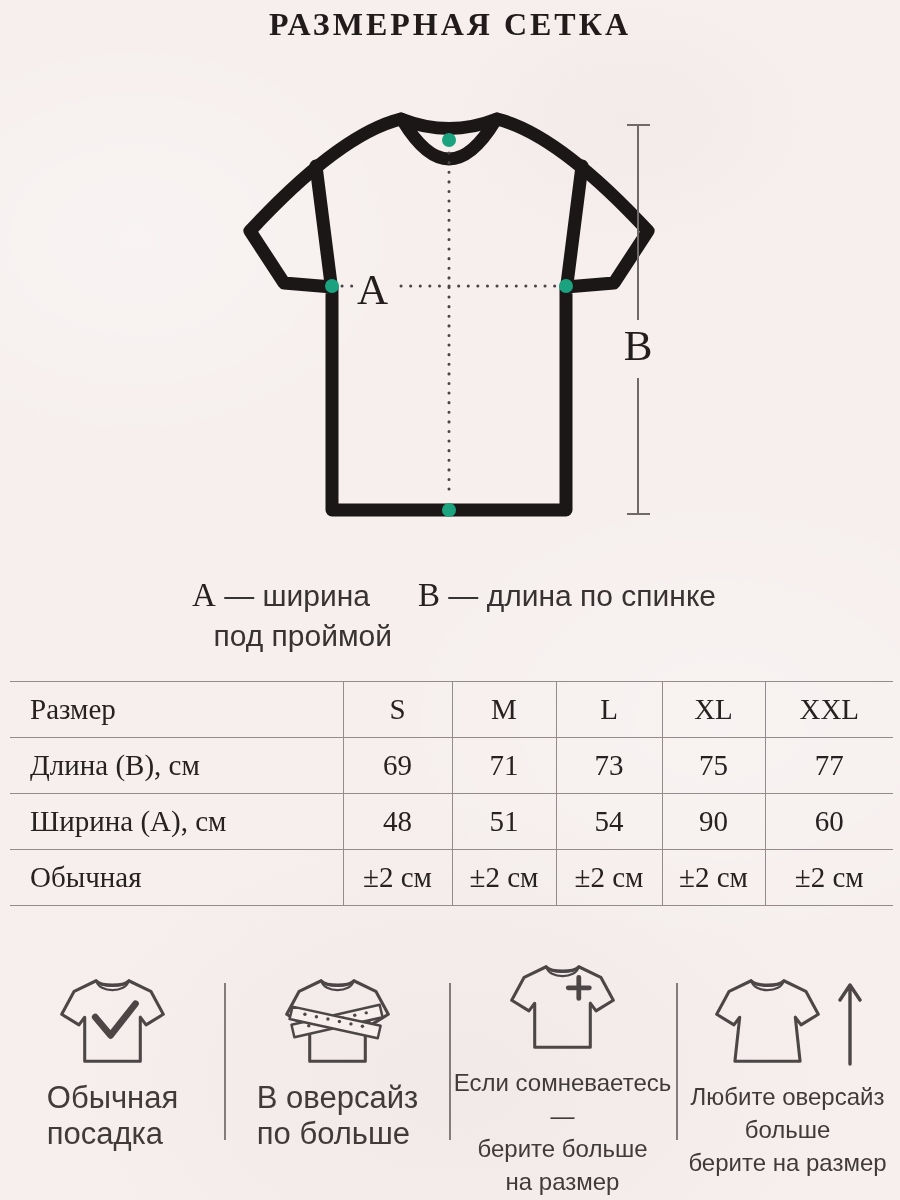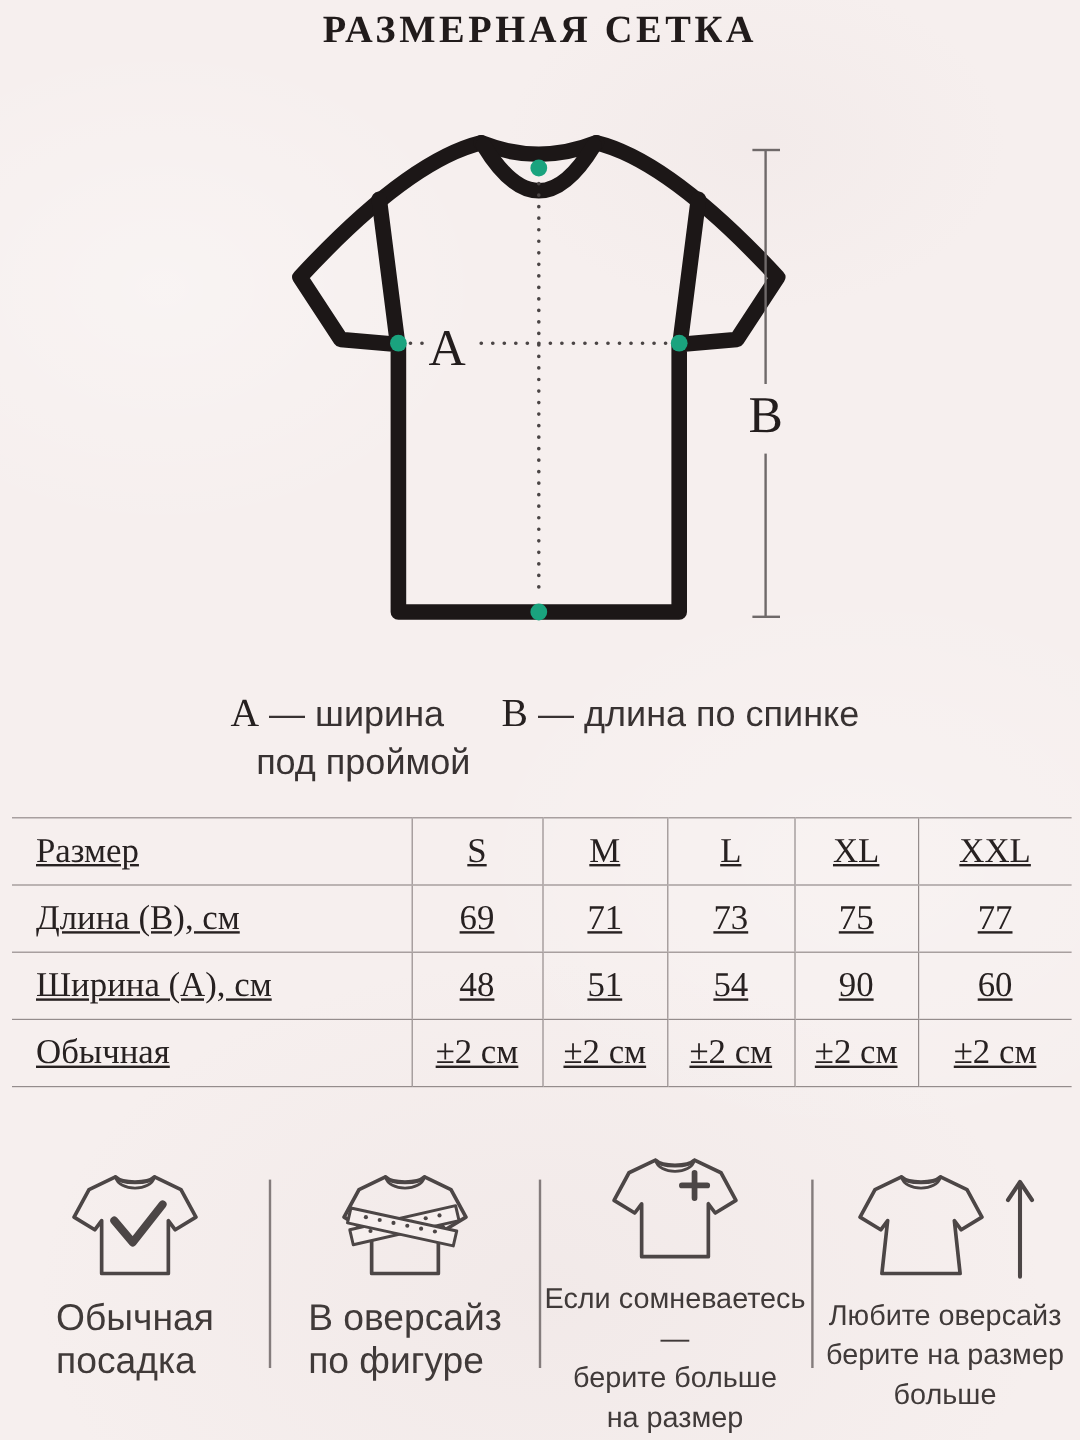--- a/index.html
+++ b/index.html
@@ -32,21 +32,20 @@
   .size-table{
     position:absolute;left:10px;top:681px;width:883px;
     border-collapse:collapse;
     font-family:"Liberation Serif", serif;
     font-size:29px;color:#272121;
   }
   .size-table tr{height:56px;}
   .size-table td,.size-table th{
     padding:0;font-weight:normal;
     border-bottom:1.5px solid #948c8c;
-    text-decoration:underline;
   }
   .size-table tr:first-child td, .size-table tr:first-child th{border-top:1.5px solid #948c8c;}
   .size-table .lbl{text-align:left;padding-left:20px;}
   .size-table .val{text-align:center;border-left:1.5px solid #948c8c;}
   .fit-guide{position:absolute;left:0;top:958px;width:900px;height:235px;display:flex;}
   .fit-item{width:225px;display:flex;flex-direction:column;align-items:center;}
   .fit-icon{height:112px;display:flex;align-items:flex-end;justify-content:center;gap:10px;}
   .fit-text{margin-top:10px;text-align:center;color:#403a39;}
   .fit-text.big{font-size:31px;line-height:36px;text-align:left;}
   .fit-text.small{font-size:24px;line-height:33px;}
@@ -184,21 +183,21 @@
               <circle cx="38" cy="43.5" r="1.8"></circle>
               <circle cx="50" cy="46" r="1.8"></circle>
             <circle cx="62" cy="48.5" r="1.8"></circle>
               <circle cx="74" cy="51" r="1.8"></circle>
               <circle cx="86" cy="53.5" r="1.8"></circle>
           </g>
         </svg>
       </div>
       <div class="fit-text big">
         <div>В оверсайз</div>
-        <div>по фигуре</div>
+        <div>по больше</div>
       </div>
     </div>
 
     <div class="fit-item">
       <div class="fit-icon">
         <svg width="115" height="98" viewBox="0 0 120 96" fill="none" stroke="#4c4646" stroke-linejoin="round" stroke-linecap="round">
           <path stroke-width="3.2" d="M43 6 C49 12 71 12 77 6 L100 17 L113 41 L95 52 L89 44 L89 90 L31 90 L31 44 L25 52 L7 41 L20 17 Z"></path>
           <path stroke-width="2.4" d="M43 6 C48 13 72 13 77 6"></path>
           <path stroke-width="2.4" d="M43 6 C46 19 74 19 77 6"></path>
           <path stroke-width="5" d="M77 17 L77 39 M66 28 L88 28"></path>
@@ -217,22 +216,22 @@
           <path stroke-width="3.2" d="M43 6 C49 12 71 12 77 6 L100 17 L113 41 L95 52 L89 44 L94 90 L26 90 L31 44 L25 52 L7 41 L20 17 Z"></path>
           <path stroke-width="2.4" d="M43 6 C48 13 72 13 77 6"></path>
           <path stroke-width="2.4" d="M43 6 C46 19 74 19 77 6"></path>
         </svg>
         <svg width="30" height="92" viewBox="0 0 30 92" fill="none" stroke="#4c4646" stroke-width="3.4" stroke-linejoin="round" stroke-linecap="round">
           <path d="M15 86 L15 10 M5 22 L15 7 L25 22"></path>
         </svg>
       </div>
       <div class="fit-text small">
         <div>Любите оверсайз</div>
+        <div>больше</div>
         <div>берите на размер</div>
-        <div>больше</div>
       </div>
     </div>
 
   </div>
 
   <div class="divider d1"></div>
   <div class="divider d2"></div>
   <div class="divider d3"></div>
 
 </div>

